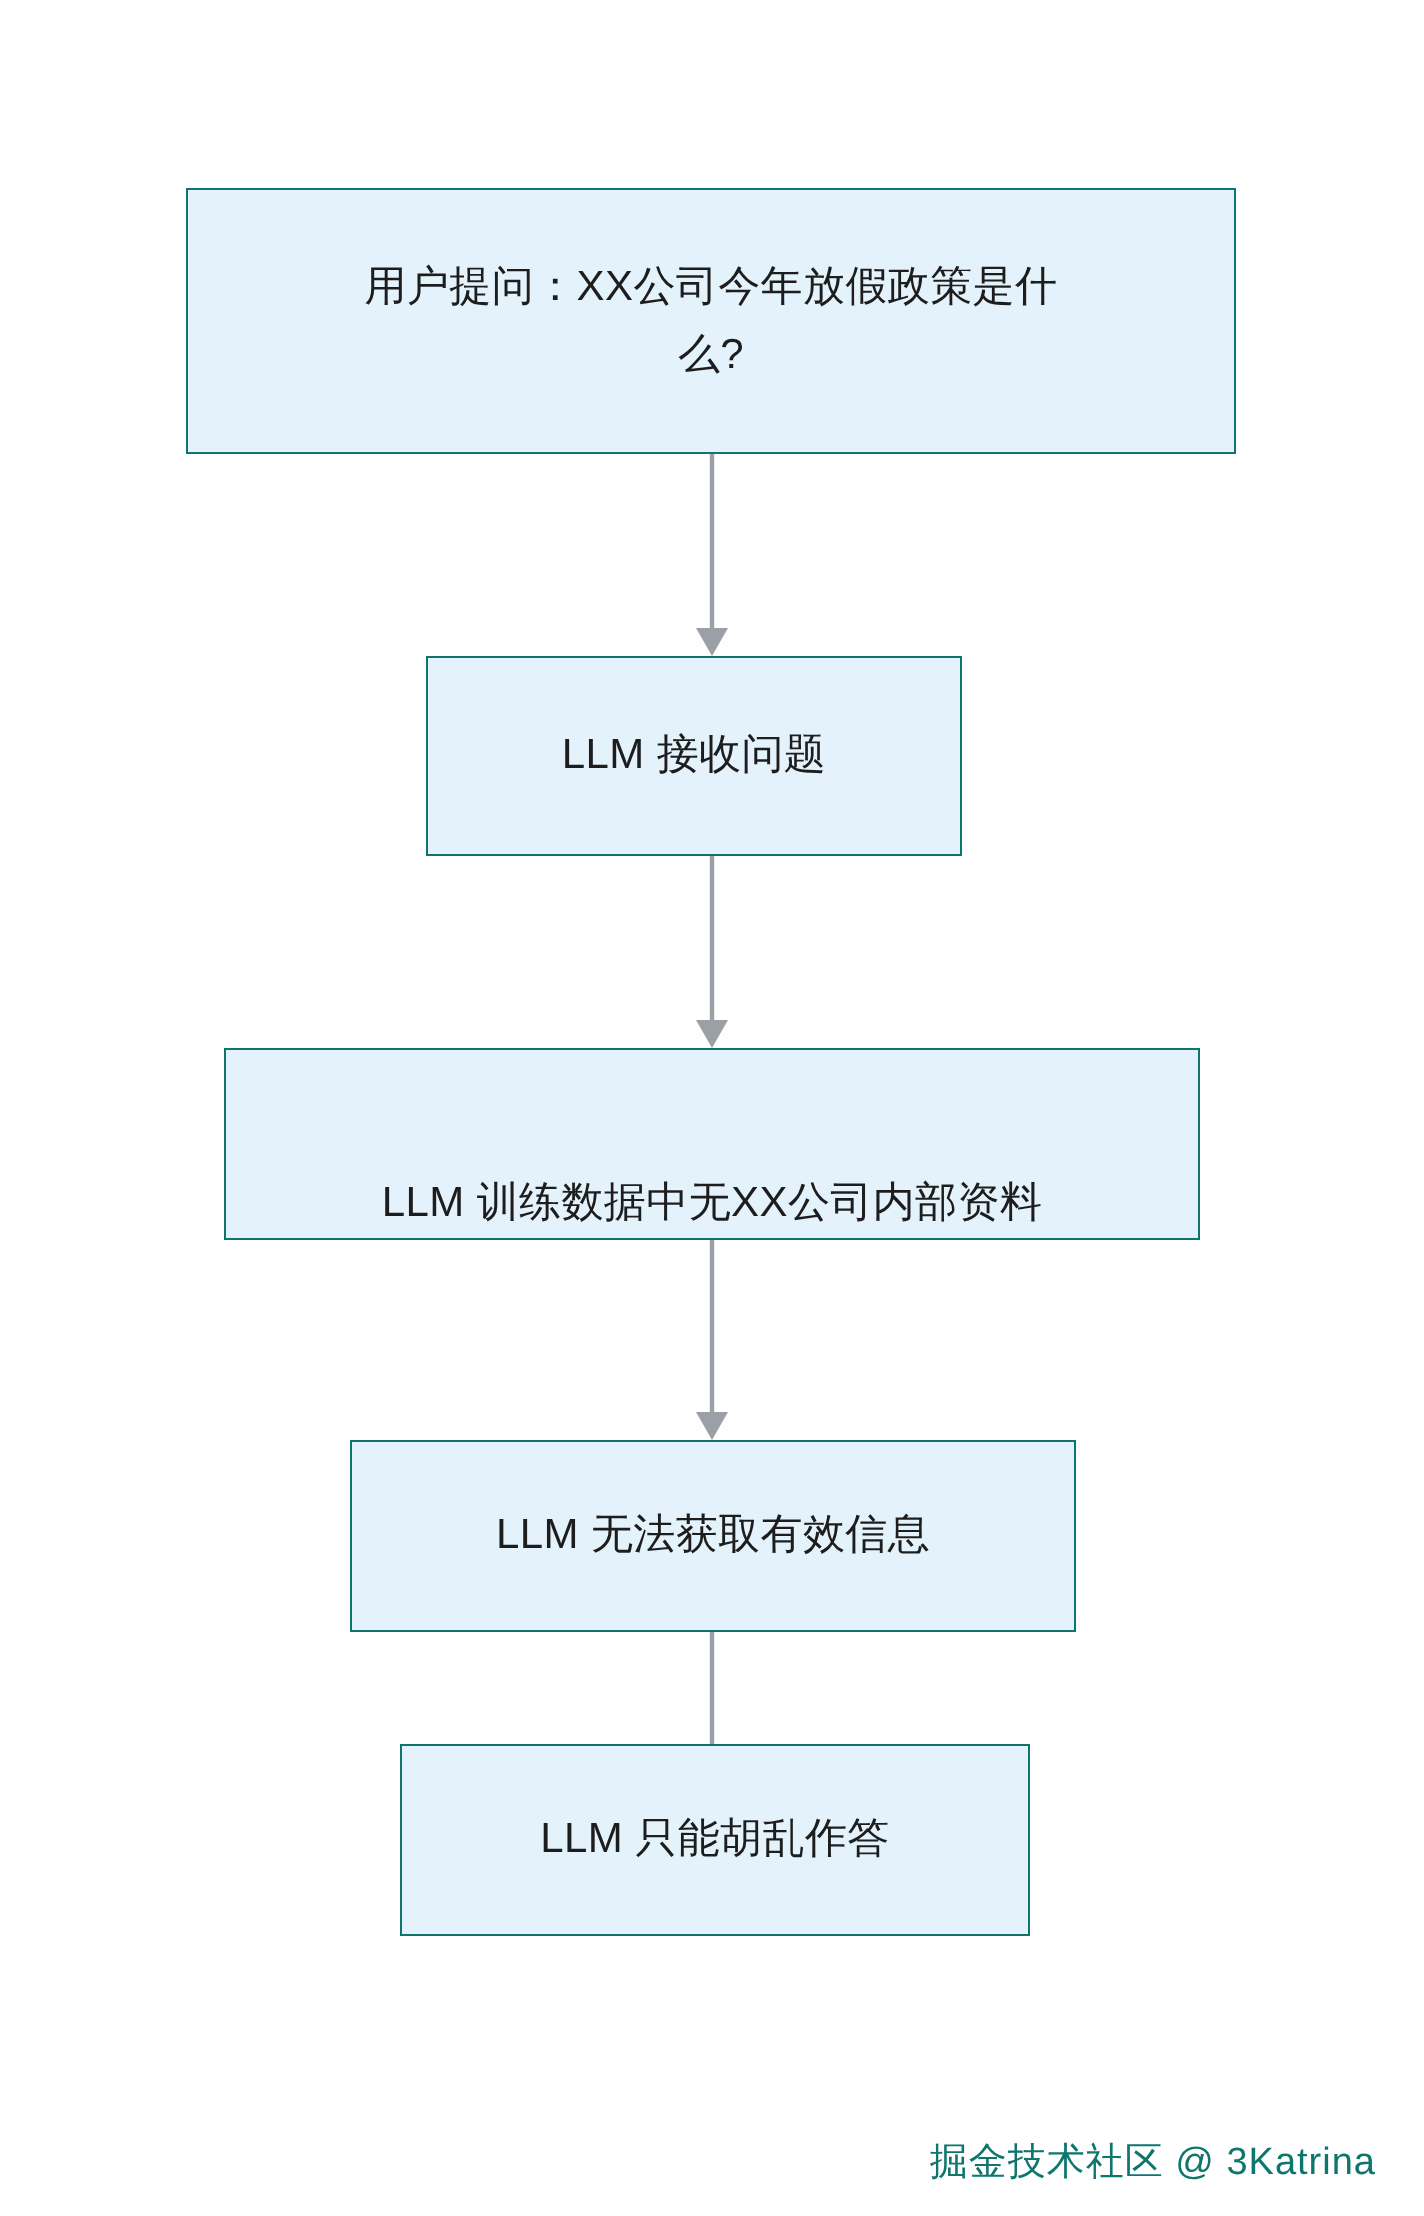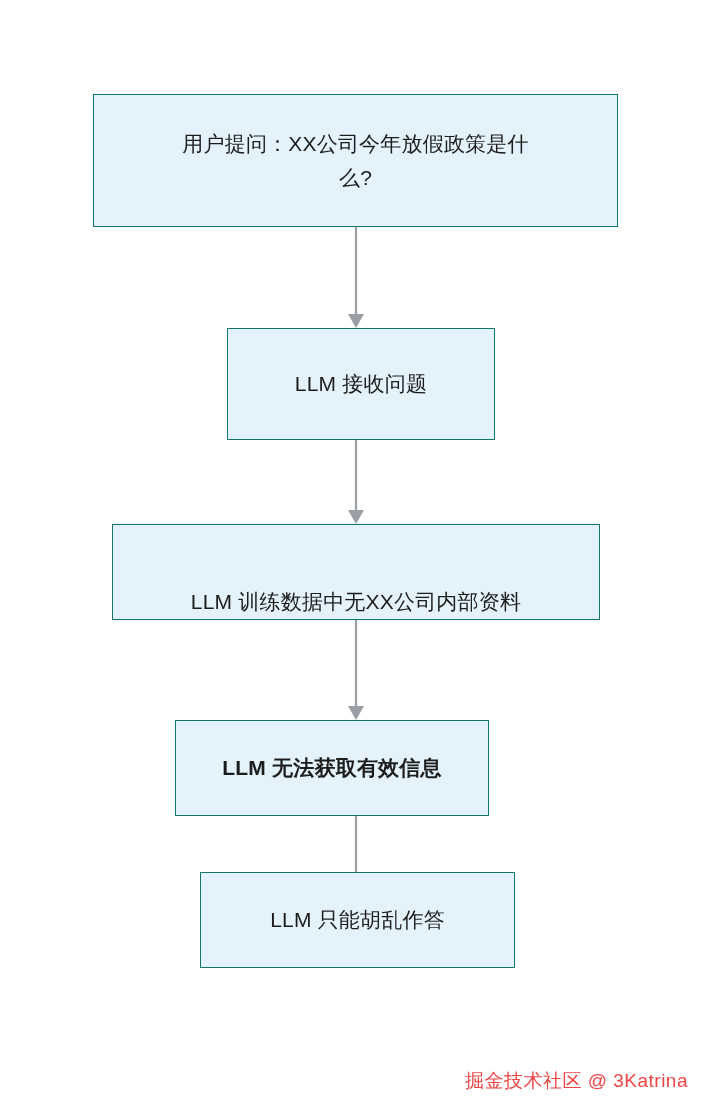--- a/index.html
+++ b/index.html
@@ -45,21 +45,21 @@
     stroke-width: 2.2;
     fill: none;
   }
   .edge-head {
     fill: #9aa0a6;
   }
   .watermark {
     position: absolute;
     right: 24px;
     bottom: 14px;
-    color: #ef4444;
+    color: #0f766e;
     font-size: 19px;
     letter-spacing: 0.5px;
     white-space: nowrap;
   }
 </style>
 </head>
 <body>
 
 <div id="flowchart">
 
@@ -81,29 +81,29 @@
   <svg class="edge" style="left:340px; top:816px; width:32px; height:100px;" viewBox="0 0 32 100">
     <line class="edge-line" x1="16" y1="0" x2="16" y2="87"></line>
     <polygon class="edge-head" points="8,86 24,86 16,100"></polygon>
   </svg>
 
   <div class="node" style="left:93px; top:94px; width:525px; height:133px;">
     <span class="node-label">用户提问：XX公司今年放假政策是什
 么?</span>
   </div>
 
-  <div class="node" style="left:227px; top:328px; width:268px; height:112px;text-align:right;">
+  <div class="node" style="left:213px; top:328px; width:268px; height:100px;text-align:right;">
     <span class="node-label">LLM 接收问题</span>
   </div>
 
   <div class="node" style="left:112px; top:524px; width:488px; height:96px;align-items:flex-end;">
     <span class="node-label">LLM 训练数据中无XX公司内部资料</span>
   </div>
 
-  <div class="node" style="left:175px; top:720px; width:314px; height:96px;font-weight:bold;">
+  <div class="node" style="left:175px; top:720px; width:363px; height:96px;">
     <span class="node-label">LLM 无法获取有效信息</span>
   </div>
 
   <div class="node" style="left:200px; top:872px; width:315px; height:96px;">
     <span class="node-label">LLM 只能胡乱作答</span>
   </div>
 
   <div class="watermark">掘金技术社区 @ 3Katrina</div>
 
 </div>

